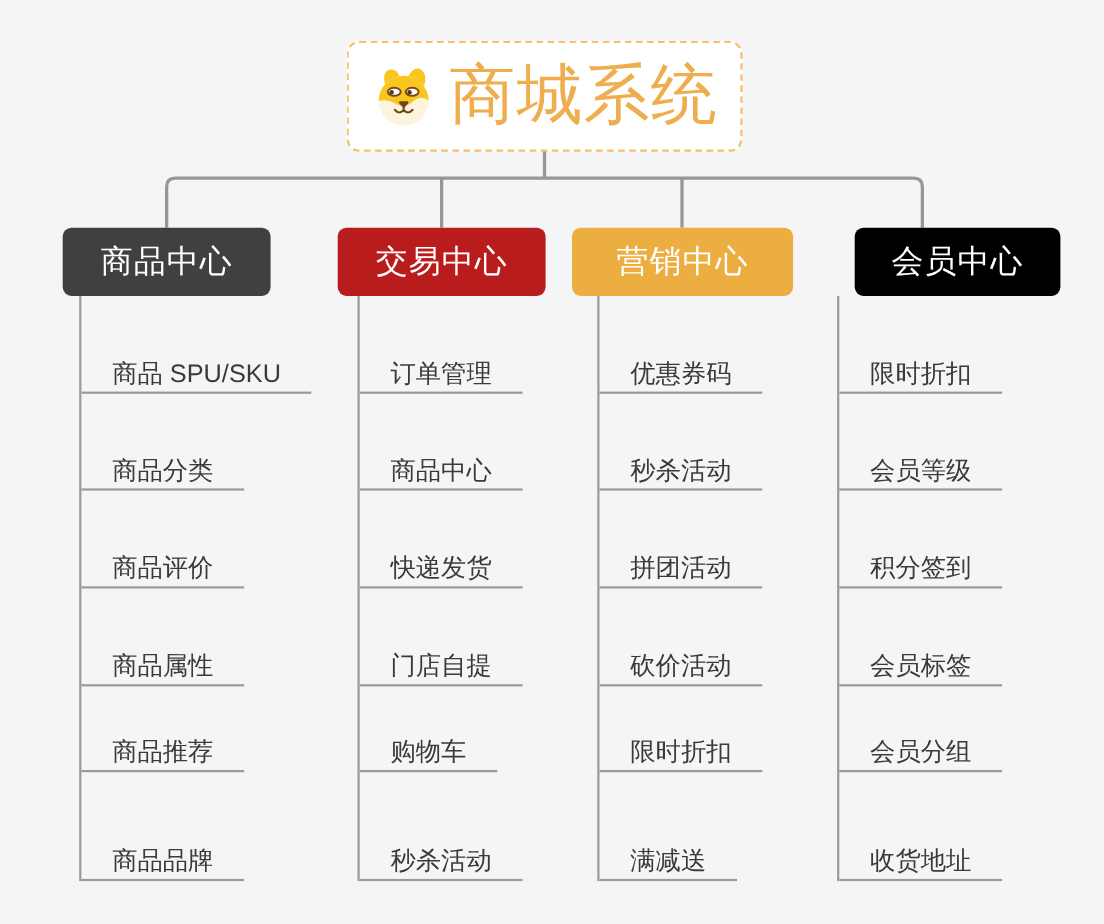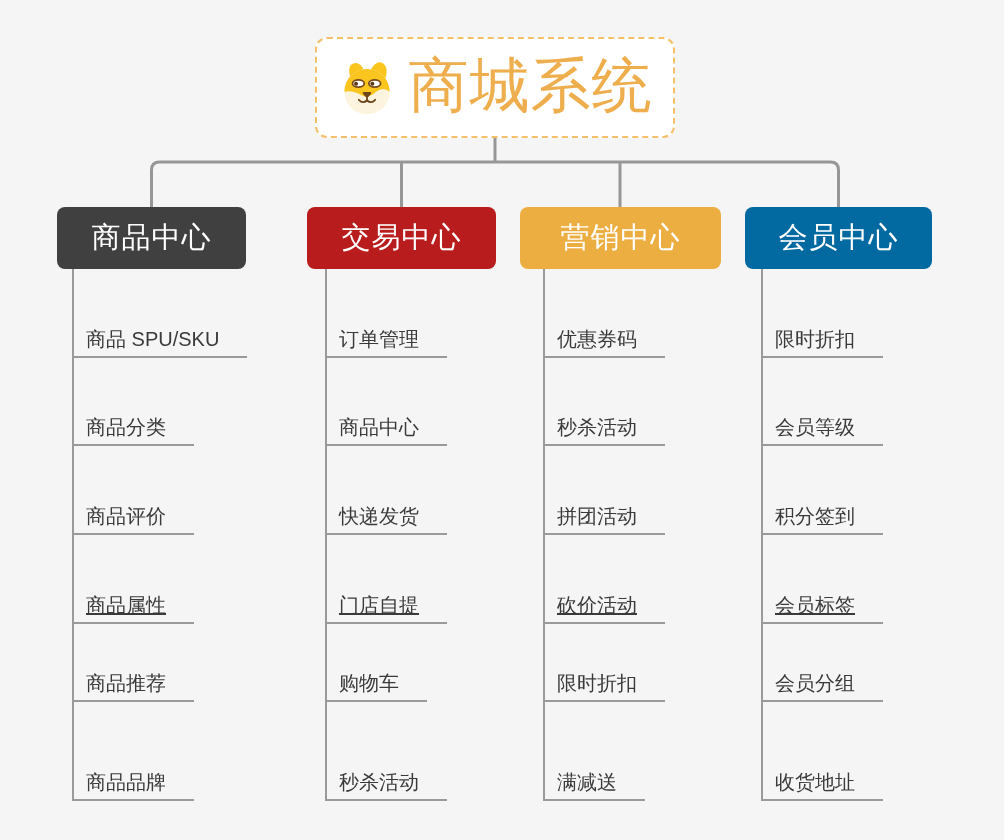--- a/index.html
+++ b/index.html
@@ -54,30 +54,30 @@
     position:absolute;top:269px;height:532px;
     border-left:2px solid var(--leaf-line);
   }
   .c1{left:72px;}
   .c2{left:325px;}
   .c3{left:543px;}
   .c4{left:761px;}
 
   .leaf{
     position:absolute;left:0;height:40px;
-    padding-left:12px;padding-right:28px;
+    padding-left:28px;padding-right:28px;
     border-bottom:2px solid var(--leaf-line);
     display:flex;align-items:flex-end;padding-bottom:0;
-    font-size:20px;color:var(--leaf-text);line-height:33px;
+    font-size:23px;color:var(--leaf-text);line-height:33px;
     white-space:nowrap;cursor:pointer;
   }
   .r1{top:47px;}
   .r2{top:135px;}
   .r3{top:224px;}
-  .r4{top:313px;text-decoration:underline;}
+  .r4{top:313px;}
   .r5{top:391px;}
   .r6{top:490px;}
 </style>
 </head>
 <body>
 
 <div class="canvas">
 
   <svg class="connectors" viewBox="0 0 1004 840">
     <path d="M495 136 V162"></path>
@@ -99,21 +99,21 @@
       <path d="M28.5 36.5 L35.5 36.5 Q37.5 36.5 36.3 38.6 L33.4 42 Q32 43.4 30.6 42 L27.7 38.6 Q26.5 36.5 28.5 36.5 Z" fill="#6e4619"></path>
       <path d="M32 42.5 V45.2" stroke="#6e4619" stroke-width="2" fill="none" stroke-linecap="round"></path>
       <path d="M23 45 Q27.5 50 32 45.5 Q36.5 50 41 45" stroke="#6e4619" stroke-width="2" fill="none" stroke-linecap="round"></path>
     </svg>
     <span class="root-title">商城系统</span>
   </div>
 
   <div class="hdr h1" style="background-color: #404040; font-family: Liberation Serif, serif;">商品中心</div>
   <div class="hdr h2" style="background-color: #b91c1c;">交易中心</div>
   <div class="hdr h3" style="background-color: rgb(236, 173, 65);">营销中心</div>
-  <div class="hdr h4" style="background-color: #0369a1;">会员中心</div>
+  <div class="hdr h4" style="background-color: #000000; margin-left: 32px;">会员中心</div>
 
   <div class="col c1">
     <div class="leaf r1">商品 SPU/SKU</div>
     <div class="leaf r2">商品分类</div>
     <div class="leaf r3">商品评价</div>
     <div class="leaf r4">商品属性</div>
     <div class="leaf r5">商品推荐</div>
     <div class="leaf r6">商品品牌</div>
   </div>
 

